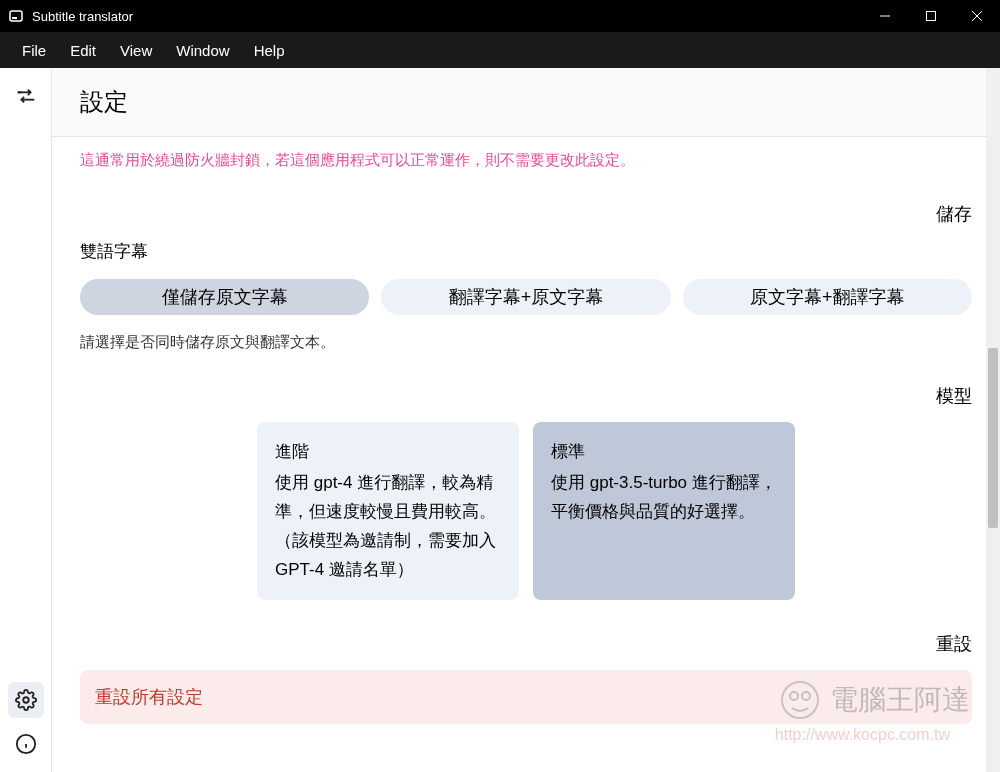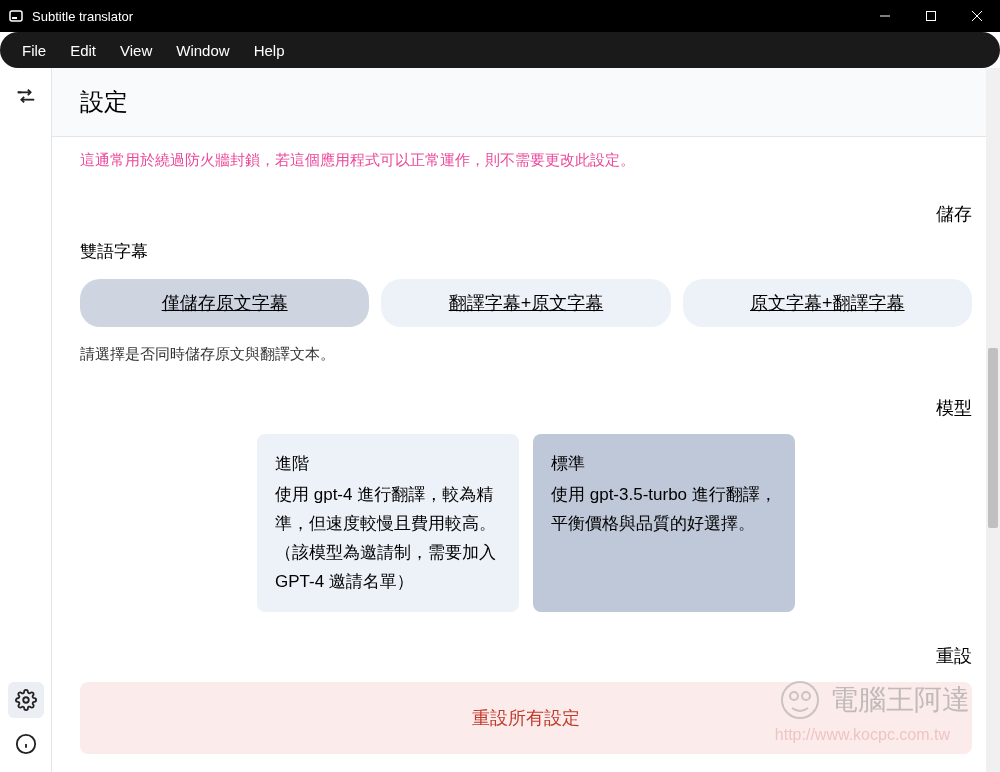--- a/index.html
+++ b/index.html
@@ -5,21 +5,21 @@
     * { margin: 0; padding: 0; box-sizing: border-box; }
     body { font-family: "Segoe UI", "Microsoft JhengHei", sans-serif; width: 1000px; height: 772px; overflow: hidden; background: #fff; position: relative; }
     
     .titlebar { height: 32px; background: #000; display: flex; align-items: center; padding-left: 8px; color: #fff; font-size: 13px; justify-content: center; }
     .titlebar-icon { width: 16px; height: 16px; margin-right: 8px; display: flex; align-items: center; justify-content: center; }
     .titlebar-title { flex: 1; }
     .window-controls { display: flex; height: 100%; }
     .window-btn { width: 46px; height: 32px; display: flex; align-items: center; justify-content: center; color: #fff; }
     .window-btn svg { width: 10px; height: 10px; }
     
-    .menubar { height: 36px; background: #1a1a1a; display: flex; align-items: center; padding: 0 10px; gap: 0; border-radius: 18px; }
+    .menubar { height: 36px; background: #1a1a1a; display: flex; align-items: center; padding: 0 10px; gap: 0; }
     .menu-item { color: #fff; font-size: 15px; padding: 6px 12px; cursor: pointer; }
     
     .app-body { display: flex; height: calc(772px - 68px); background: #fff; }
     
     .left-sidebar { width: 52px; border-right: 1px solid #e5e5e5; display: flex; flex-direction: column; align-items: center; padding-top: 10px; position: relative; }
     .sidebar-top-icon { width: 36px; height: 36px; display: flex; align-items: center; justify-content: center; cursor: pointer; }
     .sidebar-bottom { position: absolute; bottom: 10px; display: flex; flex-direction: column; gap: 8px; align-items: center; }
     .sidebar-icon-btn { width: 36px; height: 36px; display: flex; align-items: center; justify-content: center; cursor: pointer; border-radius: 6px; }
     .sidebar-icon-btn.active { background: #ebeef2; }
     
@@ -28,31 +28,31 @@
     
     .scroll-area { flex: 1; overflow-y: auto; padding: 0 28px 20px 28px; position: relative; }
     
     .hint-text { font-size: 15px; color: #ec4899; padding: 14px 28px 0 28px; }
     
     .section { margin-top: 32px; }
     .section-title { font-size: 18px; font-weight: 400; margin-bottom: 14px; text-align: right; }
     .section-subtitle { font-size: 17px; margin-bottom: 16px; }
     
     .option-row { display: flex; gap: 12px; }
-    .option-btn { flex: 1; padding: 12px 12px; text-align: center; font-size: 18px; border-radius: 20px; background: #edf2f8; cursor: pointer; text-decoration: underline; }
+    .option-btn { flex: 1; padding: 6px 12px; text-align: center; font-size: 18px; border-radius: 20px; background: #edf2f8; cursor: pointer; }
     .option-btn.selected { background: #ced5e1; }
     
     .helper-text { font-size: 15px; color: #333; margin-top: 18px; }
     
     .model-row { display: flex; gap: 14px; margin-top: 10px; justify-content: center; }
     .model-card { width: 262px; padding: 16px 18px; border-radius: 8px; background: #edf2f8; font-size: 17px; line-height: 1.7; cursor: pointer; }
     .model-card.selected { background: #bfc8d8; }
     .model-card-title { font-size: 17px; margin-bottom: 2px; }
     
-    .reset-btn { width: 100%; padding: 24px; text-align: center; font-size: 18px; color: #c0392b; background: #fbeceb; border-radius: 8px; cursor: pointer; margin-top: 14px; }
+    .reset-btn { width: 100%; padding: 15px; font-size: 18px; color: #c0392b; background: #fbeceb; border-radius: 8px; cursor: pointer; margin-top: 14px; }
     
     .scrollbar-track { position: absolute; right: 0; top: 68px; bottom: 0; width: 14px; background: #f0f0f0; }
     .scrollbar-thumb { position: absolute; right: 2px; width: 10px; background: #c0c0c0; border-radius: 2px; top: 280px; height: 180px; }
     
     .watermark { position: absolute; bottom: 50px; right: 30px; opacity: 0.5; font-size: 28px; color: #888; pointer-events: none; display: flex; align-items: center; gap: 8px; }
     .watermark-url { position: absolute; bottom: 28px; right: 50px; opacity: 0.4; font-size: 16px; color: #d88; pointer-events: none; }
   </style>
 </head>
 <body>
 

